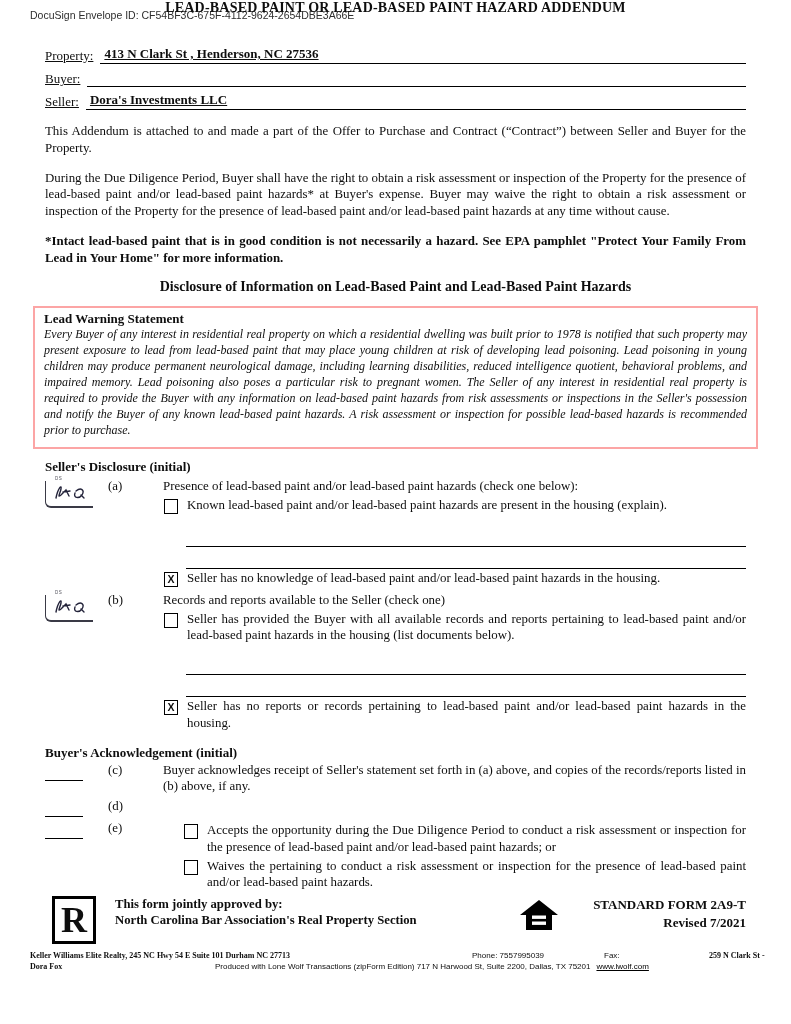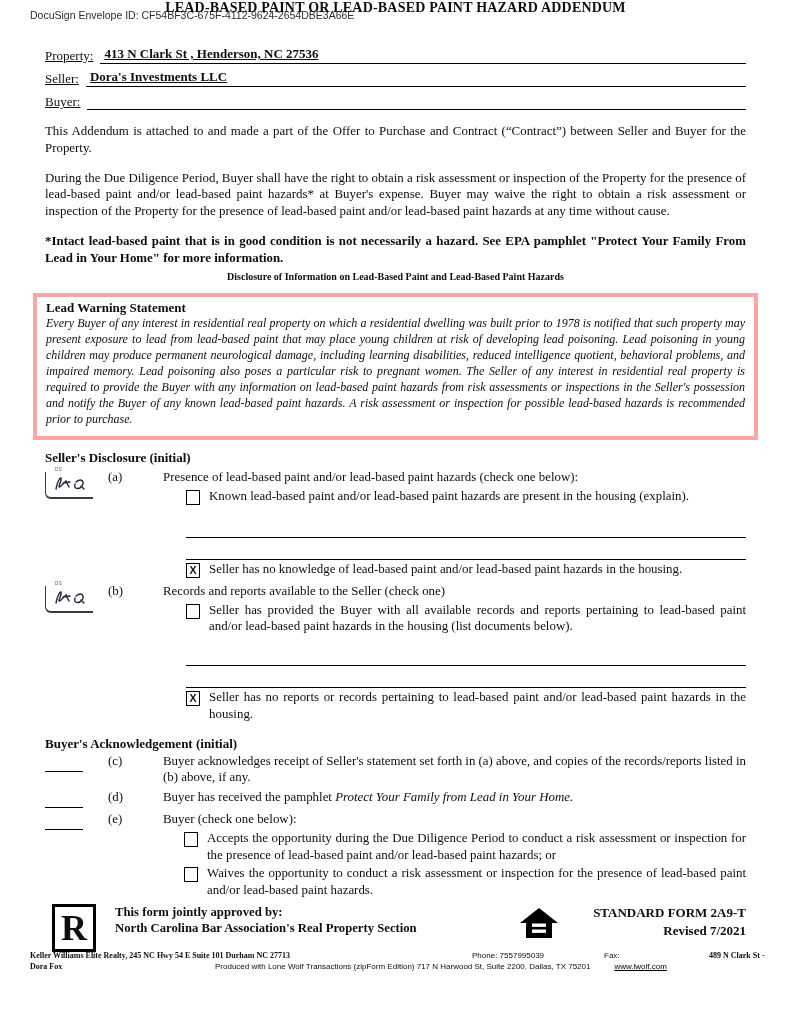--- a/index.html
+++ b/index.html
@@ -13,30 +13,30 @@
   }
   .col{position:absolute;left:45px;top:0;width:701px;}
   .title{text-align:center;font-weight:bold;font-size:14px;letter-spacing:.2px;}
   .fields{margin-top:25px;}
   .fieldrow{display:flex;align-items:flex-end;height:23px;font-size:13px;text-decoration:underline;}
   .fieldrow .lbl{padding-right:7px;white-space:nowrap;}
   .fieldrow .uline{flex:1;border-bottom:1.2px solid #000;display:flex;align-items:flex-start;}
   .fieldrow .val{font-weight:bold;padding:0 4px 1px 4px;white-space:nowrap;}
   .para{margin-top:13px;text-align:justify;font-size:12.9px;line-height:1.3;}
   .para.bold{font-weight:bold;}
-  .heading-center{margin-top:5px;text-align:center;font-weight:bold;font-size:10px;}
-  .warnbox{margin:11px -12px 0;border:4px solid #fca5a5;padding:3px 9px 8px 9px;}
+  .heading-center{margin-top:13px;text-align:center;font-weight:bold;font-size:14px;}
+  .warnbox{margin:11px -12px 0;border:2px solid #fca5a5;padding:3px 9px 8px 9px;}
   .wtitle{font-weight:bold;font-size:13px;}
   .wbody{font-style:italic;text-align:justify;font-size:12px;line-height:1.33;}
   .sec-heading{margin-top:10px;font-weight:bold;font-size:13px;}
   .row{display:flex;align-items:flex-start;font-size:12.9px;line-height:1.3;margin-top:3px;}
   .init-col{width:63px;flex:none;position:relative;}
   .label-col{width:55px;flex:none;}
   .text-col{flex:1;min-width:0;}
-  .opt{display:flex;margin-top:2px;margin-left:22px;}
+  .opt{display:flex;margin-top:2px;}
   .cb{
     width:12px;height:13px;border:1.3px solid #000;margin:2px 9px 0 1px;flex:none;
     text-align:center;font-family:"Liberation Sans",sans-serif;font-weight:bold;
     font-size:10.5px;line-height:13px;
   }
   .otext{flex:1;text-align:justify;}
   .fill-line{border-bottom:1.2px solid #000;height:17px;margin-left:23px;}
   .fill-line.l2{height:12px;}
   .init-line{width:38px;border-bottom:1.2px solid #000;height:15px;margin-top:3px;}
   .ds-stamp{
@@ -63,48 +63,48 @@
   .form-ref{width:170px;flex:none;text-align:right;font-weight:bold;font-size:13px;line-height:1.35;}
   .fine{position:absolute;left:30px;right:26px;top:951px;font-size:8px;line-height:1.35;}
   .fine-row1{display:flex;align-items:flex-start;gap:12px;}
   .f-office{font-weight:bold;width:430px;flex:none;}
   .f-phone{font-family:"Liberation Sans",sans-serif;width:120px;flex:none;}
   .f-fax{font-family:"Liberation Sans",sans-serif;width:93px;flex:none;}
   .f-ref{font-weight:bold;flex:1;}
   .fine-row2{display:flex;align-items:center;}
   .f-agent{font-weight:bold;width:185px;flex:none;}
   .f-produced{font-family:"Liberation Sans",sans-serif;flex:none;}
-  .f-site{font-family:"Liberation Sans",sans-serif;margin-left:24px;text-decoration:underline;color:#000;}
+  .f-site{font-family:"Liberation Sans",sans-serif;margin-left:6px;text-decoration:underline;color:#000;}
 </style>
 </head>
 <body>
 
 <div class="envelope">DocuSign Envelope ID: CF54BF3C-675F-4112-9624-2654DBE3A66E</div>
 
 <div class="col">
 
   <div class="title">LEAD-BASED PAINT OR LEAD-BASED PAINT HAZARD ADDENDUM</div>
 
   <div class="fields">
     <div class="fieldrow">
       <span class="lbl">Property:</span>
       <span class="uline">
           <span class="val">413 N Clark St , Henderson, NC  27536</span>
         </span>
     </div>
     <div class="fieldrow">
+      <span class="lbl">Buyer:</span>
+      <span class="uline">
+          <span class="val"></span>
+        </span>
+    </div>
+    <div class="fieldrow">
       <span class="lbl">Seller:</span>
       <span class="uline">
           <span class="val">Dora's Investments LLC</span>
-        </span>
-    </div>
-    <div class="fieldrow">
-      <span class="lbl">Buyer:</span>
-      <span class="uline">
-          <span class="val"></span>
         </span>
     </div>
   </div>
 
   <div class="para">This Addendum is attached to and made a part of the Offer to Purchase and Contract (“Contract”) between Seller and Buyer for the Property.</div>
   <div class="para">During the Due Diligence Period, Buyer shall have the right to obtain a risk assessment or inspection of the Property for the presence of lead-based paint and/or lead-based paint hazards* at Buyer's expense.  Buyer may waive the right to obtain a risk assessment or inspection of the Property for the presence of lead-based paint and/or lead-based paint hazards at any time without cause.</div>
   <div class="para bold">*Intact lead-based paint that is in good condition is not necessarily a hazard.  See EPA pamphlet "Protect Your Family From Lead in Your Home" for more information.</div>
   <div class="heading-center">Disclosure of Information on Lead-Based Paint and Lead-Based Paint Hazards</div>
 
   <div class="warnbox">
@@ -172,37 +172,35 @@
       </div>
     <div class="label-col">(c)</div>
     <div class="text-col" style="text-align:justify;">Buyer acknowledges receipt of Seller's statement set forth in (a) above, and copies of the records/reports listed in (b) above, if any.</div>
   </div>
 
   <div class="row">
     <div class="init-col">
         <div class="init-line"></div>
       </div>
     <div class="label-col">(d)</div>
-    <div class="text-col"><span>Buyer has received the pamphlet </span><span class="ital">Protect Your Family from Lead in Your Home.</span></div>
   </div>
 
   <div class="row">
     <div class="init-col">
         <div class="init-line"></div>
       </div>
     <div class="label-col">(e)</div>
     <div class="text-col">
-      <div>Buyer (check one below):</div>
       <div class="opt" style="margin-left:20px;">
         <span class="cb"></span>
         <span class="otext">Accepts the opportunity during the Due Diligence Period to conduct a risk assessment or inspection for the presence of lead-based paint and/or lead-based paint hazards; or</span>
       </div>
       <div class="opt" style="margin-left:20px;">
         <span class="cb"></span>
-        <span class="otext">Waives the opportunity to conduct a risk assessment or inspection for the presence of lead-based paint and/or lead-based paint hazards.</span>
+        <span class="otext">Waives the pertaining to conduct a risk assessment or inspection for the presence of lead-based paint and/or lead-based paint hazards.</span>
       </div>
     </div>
   </div>
 
 
   <div class="approval">
     <div class="realtor">
       <div class="realtor-box">R</div>
 
     </div>
@@ -227,20 +225,20 @@
     </div>
   </div>
 
 </div>
 
 <div class="fine">
   <div class="fine-row1">
     <span class="f-office">Keller Williams Elite Realty, 245 NC Hwy 54 E   Suite 101 Durham NC 27713</span>
     <span class="f-phone">Phone: 7557995039</span>
     <span class="f-fax">Fax:</span>
-    <span class="f-ref">489 N Clark St -</span>
+    <span class="f-ref">259 N Clark St -</span>
   </div>
   <div class="fine-row2">
     <span class="f-agent">Dora Fox</span>
     <span class="f-produced">Produced with Lone Wolf Transactions (zipForm Edition) 717 N Harwood St, Suite 2200, Dallas, TX  75201</span>
     <span class="f-site">www.lwolf.com</span>
   </div>
 </div>
 
 </body></html>

